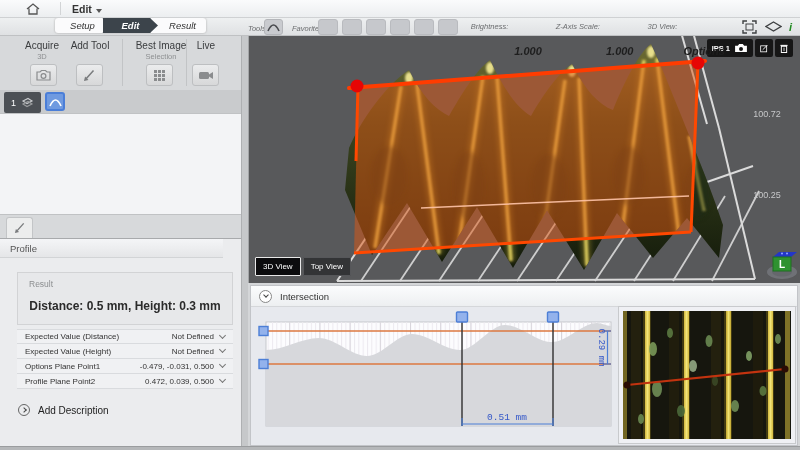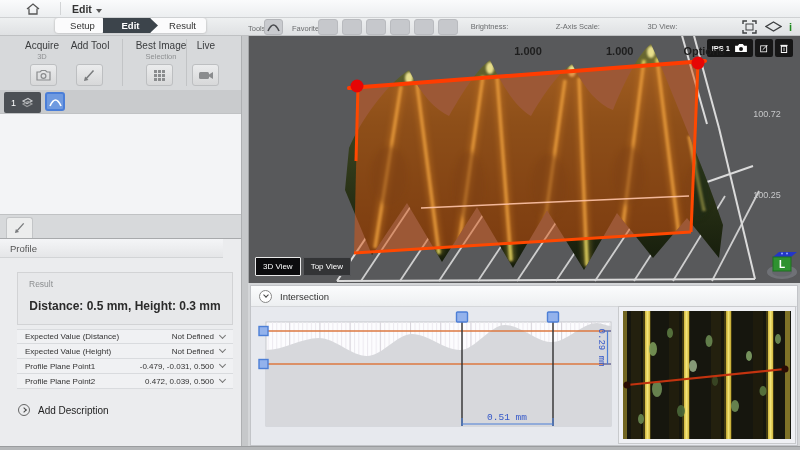--- a/index.html
+++ b/index.html
@@ -12,21 +12,21 @@
     background:linear-gradient(#fafbfc,#eceef0); border-bottom:1px solid #cfd1d3; z-index:30;}
   .home-btn { left:20px; top:1px; width:26px; height:15px; display:flex; align-items:center; justify-content:center;}
   .tb-sep { left:60px; top:2px; width:1px; height:13px; background:#d2d4d6;}
   .menu-edit { left:72px; top:2px; height:14px; display:flex; align-items:center; gap:4px;
     font-size:10.5px; color:#333; font-weight:bold;}
   .caret-down { width:0; height:0; border-left:3px solid transparent; border-right:3px solid transparent;
     border-top:4px solid #555; margin-top:4px;}
 
   
   .toolbar { left:0; top:18px; width:800px; height:18px;
-    background:linear-gradient(#eef0f1,#dfe1e3); border-bottom:1px solid #bfc1c3; z-index:29;}
+    background:linear-gradient(#eef0f1,#dfe1e3); border-bottom:1px solid #bfc1c3; z-index:29;font-style:italic;}
   .tabs { left:55px; top:0; height:15px; display:flex; filter:drop-shadow(0 0 1px #aaa);}
   .tab { height:15px; width:55px; display:flex; align-items:center; justify-content:center;
     font-size:9.5px; color:#333; background:#fbfbfc;
     clip-path:polygon(0 0, calc(100% - 8px) 0, 100% 50%, calc(100% - 8px) 100%, 0 100%);
     margin-right:-7px;}
   .tab.first { border-radius:3px 0 0 3px;}
   .tab.active { background:#3c444b; color:#fff; font-weight:bold; z-index:2;}
   .tab.last { clip-path:none; border-radius:0 3px 3px 0; padding-left:8px;}
   .tb-label { font-size:7.5px; color:#6a6c6e;}
   .tools-label { left:248px; top:6px;}
@@ -246,21 +246,21 @@
         <span class="lbl">Expected Value (Distance)</span>
         <span class="val">Not Defined</span>
         <span class="chev"></span>
       </div>
       <div class="p-row abs" style="top:105px">
         <span class="lbl">Expected Value (Height)</span>
         <span class="val">Not Defined</span>
         <span class="chev"></span>
       </div>
       <div class="p-row abs" style="top:120px">
-        <span class="lbl">Profile Plane Point1</span>
+        <span class="lbl">Options Plane Point1</span>
         <span class="val">-0.479, -0.031, 0.500</span>
         <span class="chev"></span>
       </div>
       <div class="p-row abs" style="top:135px">
         <span class="lbl">Profile Plane Point2</span>
         <span class="val">0.472, 0.039, 0.500</span>
         <span class="chev"></span>
       </div>
       <div class="add-desc abs">
         <span class="circle-ic">

